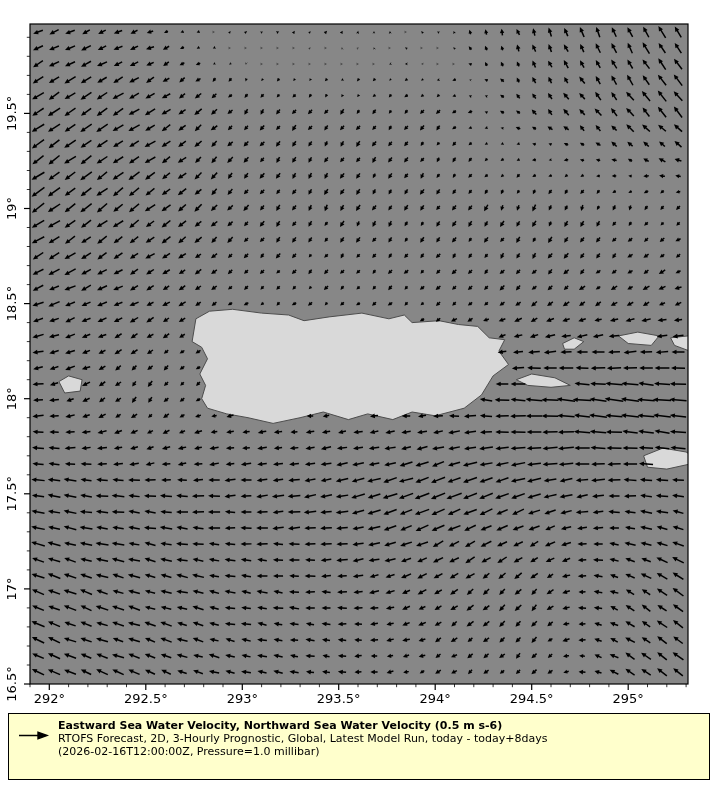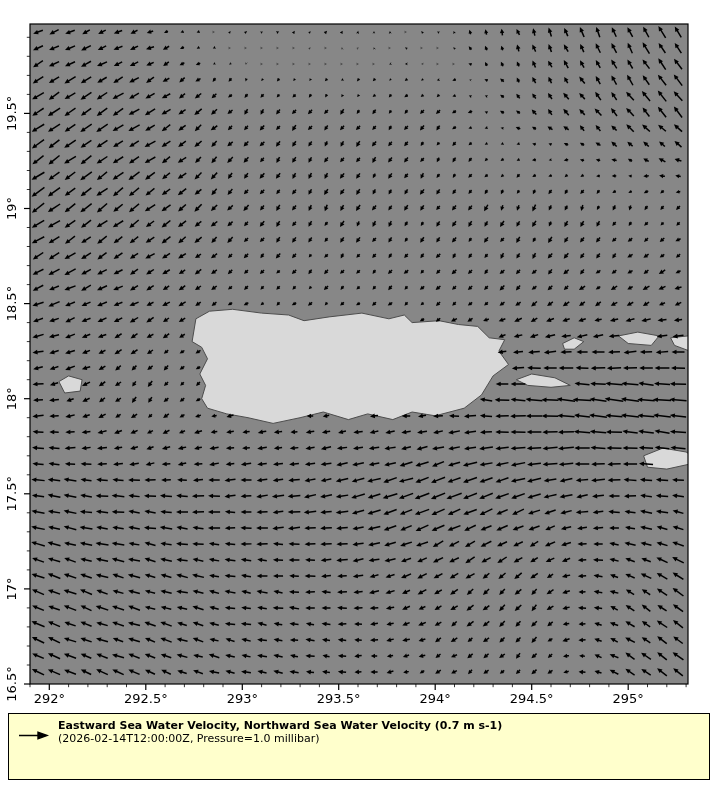--- a/index.html
+++ b/index.html
@@ -1695,18 +1695,19 @@
       </g>
     </svg>
 
   <div class="legend-box" id="legend-box" style="background: rgb(255, 255, 204);">
     <div class="key-arrow-wrap">
       <svg width="32" height="12">
         <path d="M1 6.5 L22 6.5 M29 6.5 L20 3.2 L20 9.8 Z" stroke="#000" stroke-width="1.4" fill="#000"></path>
       </svg>
     </div>
     <div class="legend-text">
-      <div class="l1">Eastward Sea Water Velocity, Northward Sea Water Velocity (0.7 m s-1)</div>
-      <div class="l3">(2026-02-14T12:00:00Z, Pressure=1.0 millibar)</div>
+      <div class="l1">Eastward Sea Water Velocity, Northward Sea Water Velocity (0.5 m s-6)</div>
+      <div class="l2">RTOFS Forecast, 2D, 3-Hourly Prognostic, Global, Latest Model Run, today - today+8days</div>
+      <div class="l3">(2026-02-16T12:00:00Z, Pressure=1.0 millibar)</div>
     </div>
   </div>
 
 </div>
 
 </body></html>

